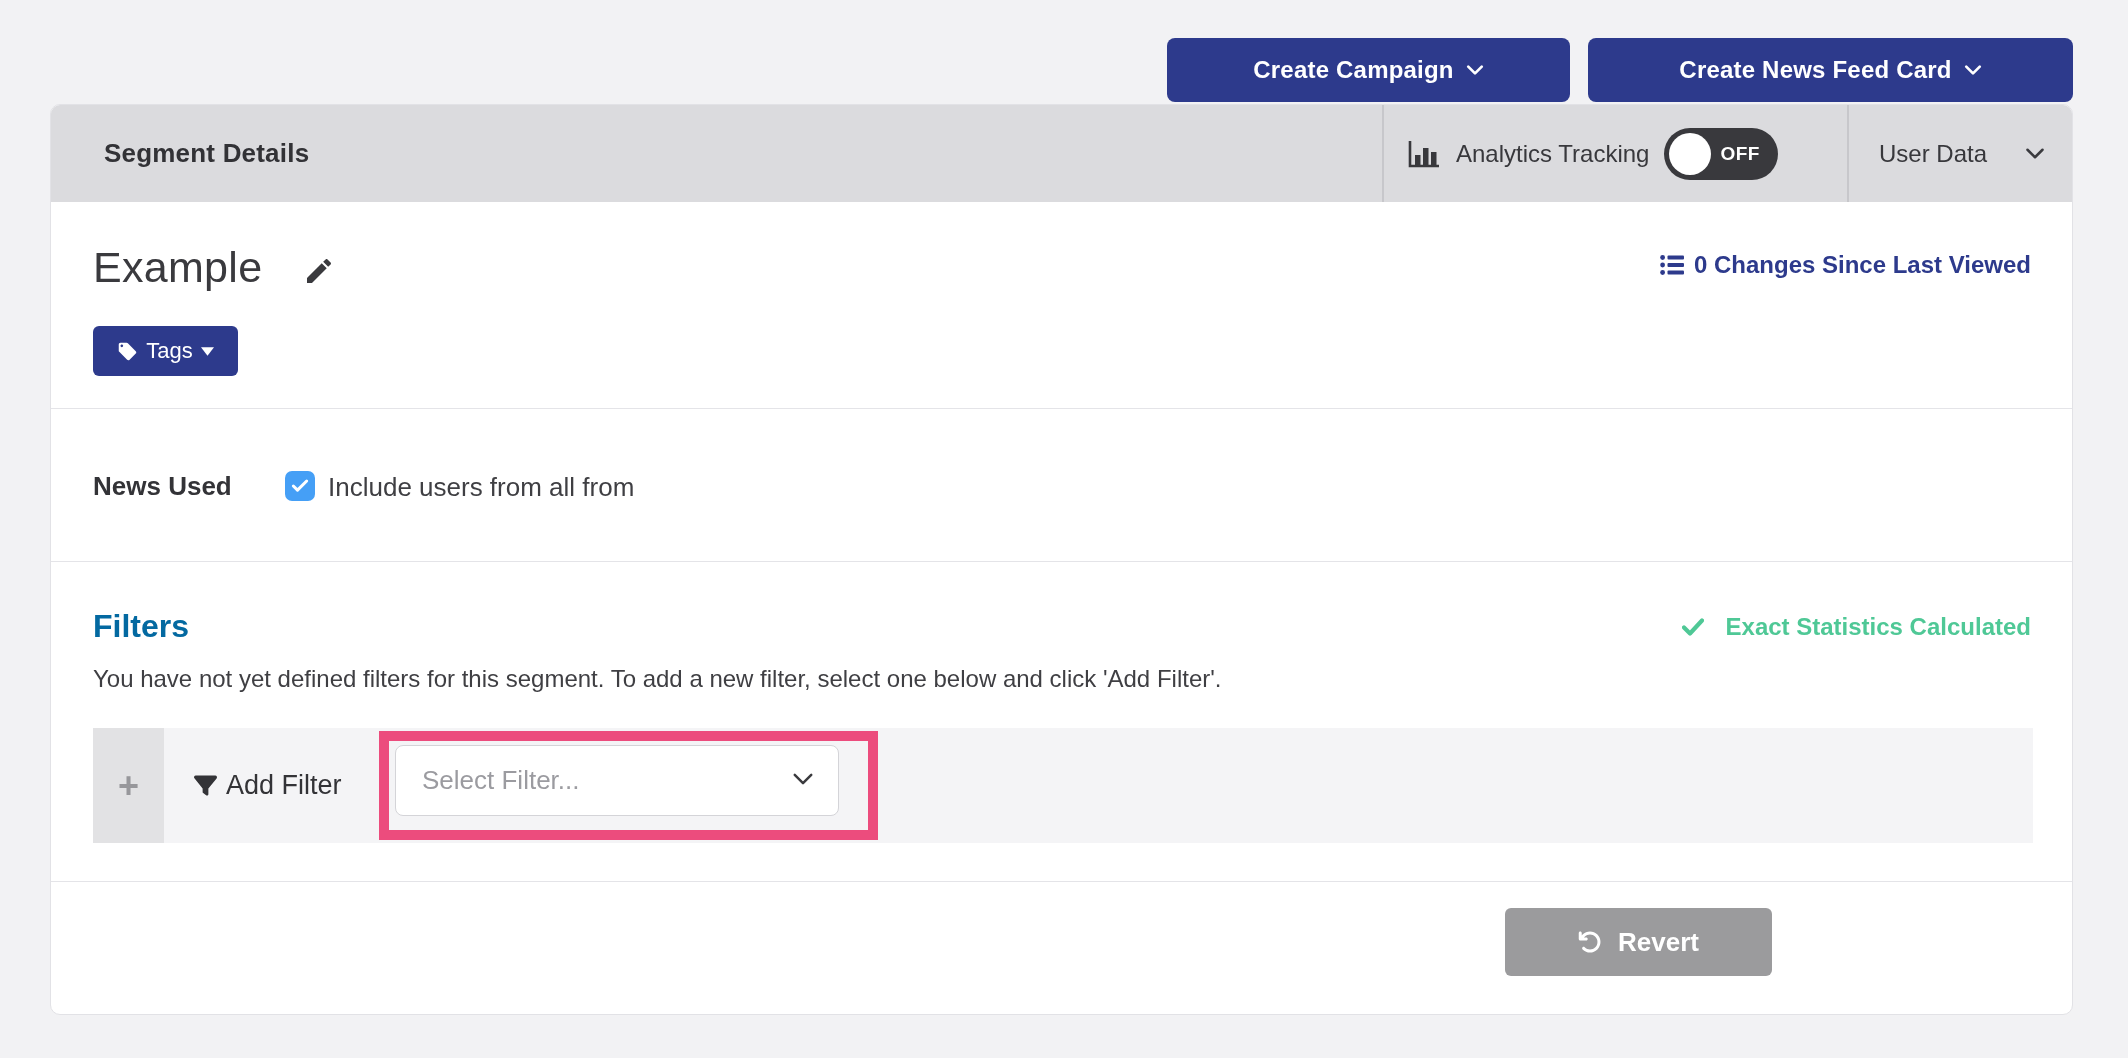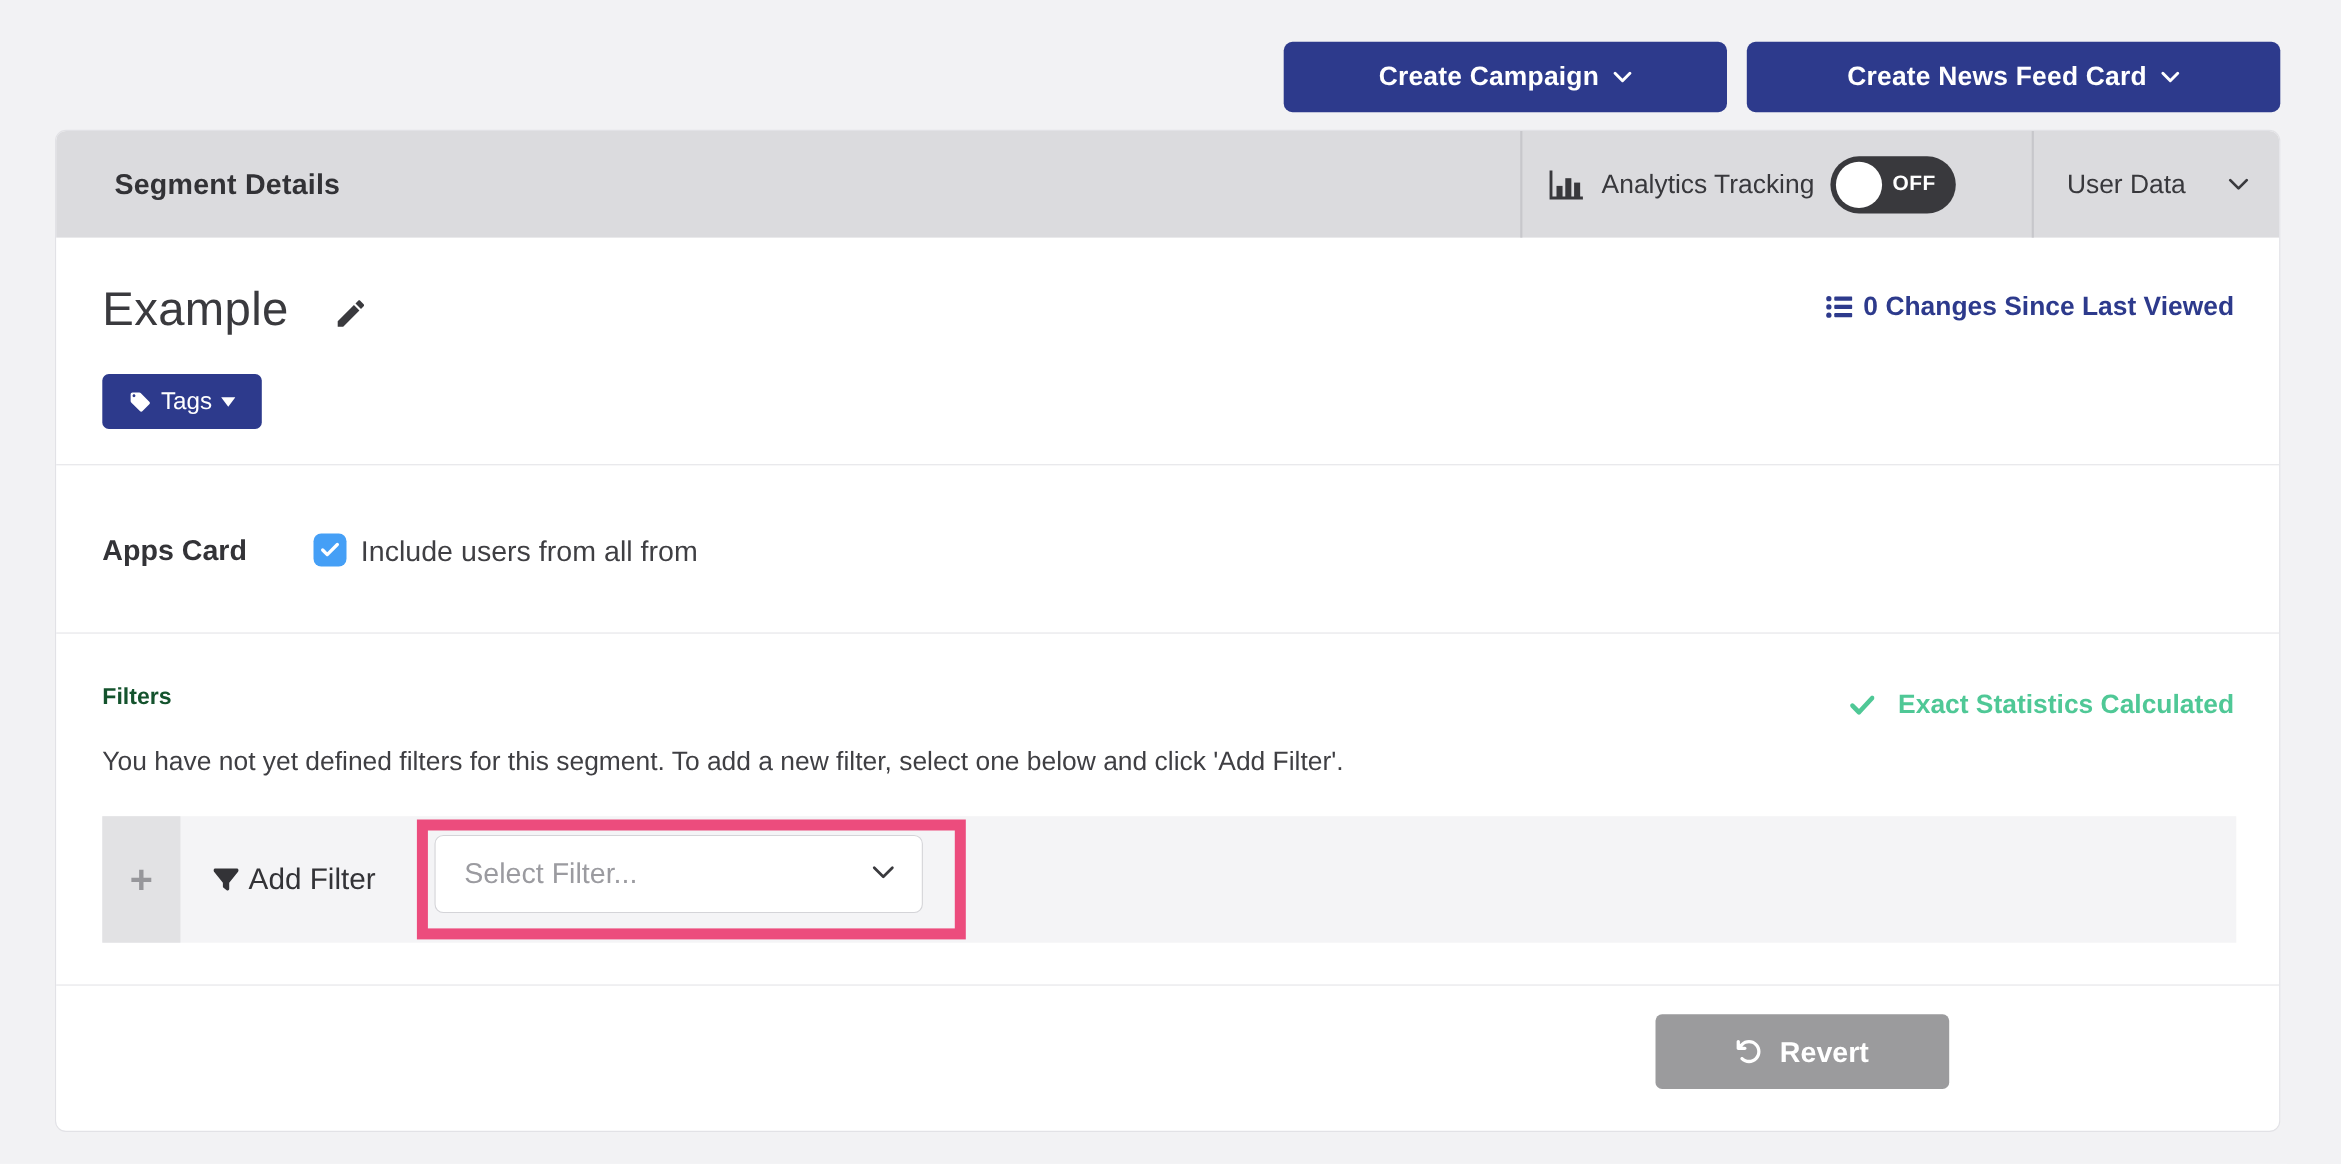--- a/index.html
+++ b/index.html
@@ -11,21 +11,21 @@
     position:absolute; top:38px; height:64px; background:#2d3a8c; color:#ffffff;
     border:none; border-radius:8px; font-family:inherit; font-size:24px; font-weight:700;
     display:flex; align-items:center; justify-content:center; gap:12px; cursor:pointer; letter-spacing:.2px;
   }
   #btn-create-campaign { left:1167px; width:403px; }
   #btn-create-news { left:1588px; width:485px; }
   .chev { display:inline-block; }
 
   
   .card {
-    position:absolute; left:50px; top:118px; width:2023px; height:911px;
+    position:absolute; left:50px; top:104px; width:2023px; height:911px;
     background:#ffffff; border:1px solid #e2e2e6; border-radius:10px; overflow:hidden;
   }
 
   
   .panel-header { position:absolute; left:0; top:0; width:100%; height:97px; background:#dbdbde; }
   .panel-title { position:absolute; left:53px; top:0; height:97px; display:flex; align-items:center;
     font-size:26px; font-weight:700; color:#323236; letter-spacing:.2px; }
   .vdiv { position:absolute; top:0; width:2px; height:97px; background:#c7c7cb; }
   #vdiv1 { left:1331px; } #vdiv2 { left:1796px; }
   .analytics-group { position:absolute; left:1356px; top:0; height:97px; display:flex; align-items:center; gap:15px; }
@@ -49,21 +49,21 @@
   .hdiv { position:absolute; left:0; width:100%; height:1px; background:#e4e4e8; }
   #hdiv1 { top:303px; } #hdiv2 { top:456px; } #hdiv3 { top:776px; }
 
   
   .apps-label { position:absolute; left:42px; top:366px; font-size:26px; font-weight:600; color:#333337; }
   .checkbox { position:absolute; left:234px; top:366px; width:30px; height:30px; border-radius:7px; background:#459ff6; cursor:pointer;
     display:flex; align-items:center; justify-content:center; }
   .apps-cb-label { position:absolute; left:277px; top:367px; font-size:26px; font-weight:400; color:#3f3f43; }
 
   
-  .filters-heading { position:absolute; left:42px; top:503px; font-size:21px; font-weight:600; color:#14532d; }
+  .filters-heading { position:absolute; left:42px; top:503px; font-size:32px; font-weight:600; color:#0369a1; }
   .filters-status { position:absolute; right:41px; top:508px; display:flex; align-items:center; gap:22px;
     color:#4fc896; font-size:24px; font-weight:700; }
   .filters-desc { position:absolute; left:42px; top:560px; font-size:24px; font-weight:400; color:#3f3f43; }
 
   .filter-row { position:absolute; left:42px; top:623px; width:1940px; height:115px; background:#f4f4f6; }
   .plus-col { position:absolute; left:0; top:0; width:71px; height:115px; background:#e2e2e4;
     display:flex; align-items:center; justify-content:center; cursor:pointer; }
   .plus-glyph { font-size:36px; font-weight:700; color:#97979b; line-height:1; }
   .add-filter { position:absolute; left:101px; top:0; height:115px; display:flex; align-items:center; gap:9px; }
   .add-filter-label { font-size:27px; font-weight:400; color:#333337; }
@@ -162,21 +162,21 @@
       <span>Tags</span>
       <span>
         <svg width="13" height="9" viewBox="0 0 12 8">
             <path d="M0 0 L12 0 L6 8 Z" fill="#ffffff"></path>
           </svg>
       </span>
     </button>
 
     <div class="hdiv" id="hdiv1"></div>
 
-    <div class="apps-label">Apps Card</div>
+    <div class="apps-label">News Used</div>
     <div class="checkbox">
       <svg width="20" height="20" viewBox="0 0 24 24">
         <polyline points="20 6, 9 17, 4 12" fill="none" stroke="#ffffff" stroke-width="3.6" stroke-linecap="round" stroke-linejoin="round"></polyline>
       </svg>
     </div>
     <div class="apps-cb-label">Include users from all from</div>
 
     <div class="hdiv" id="hdiv2"></div>
 
     <div class="filters-heading">Filters</div>

